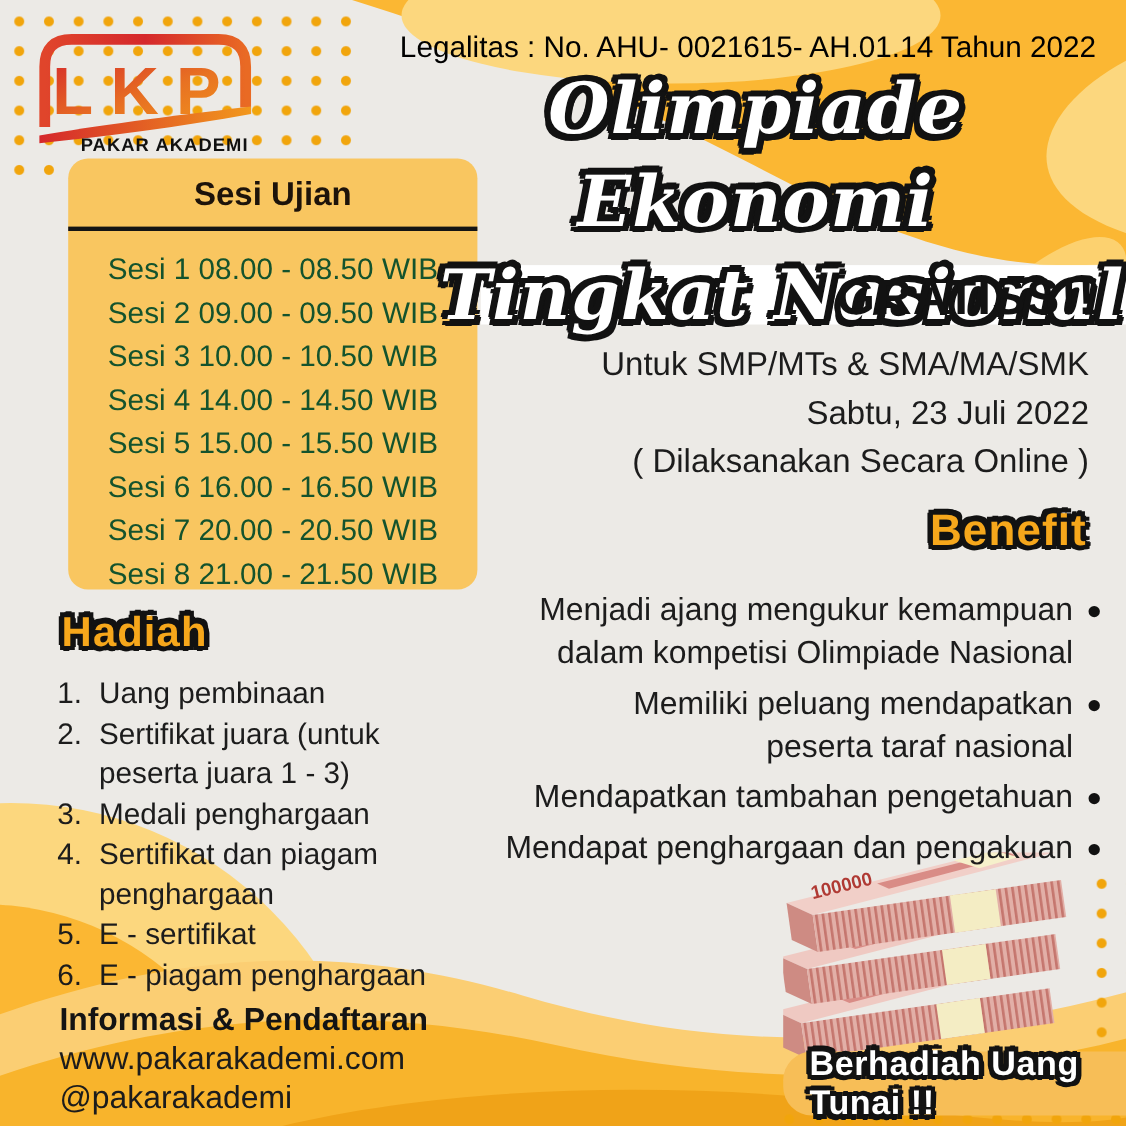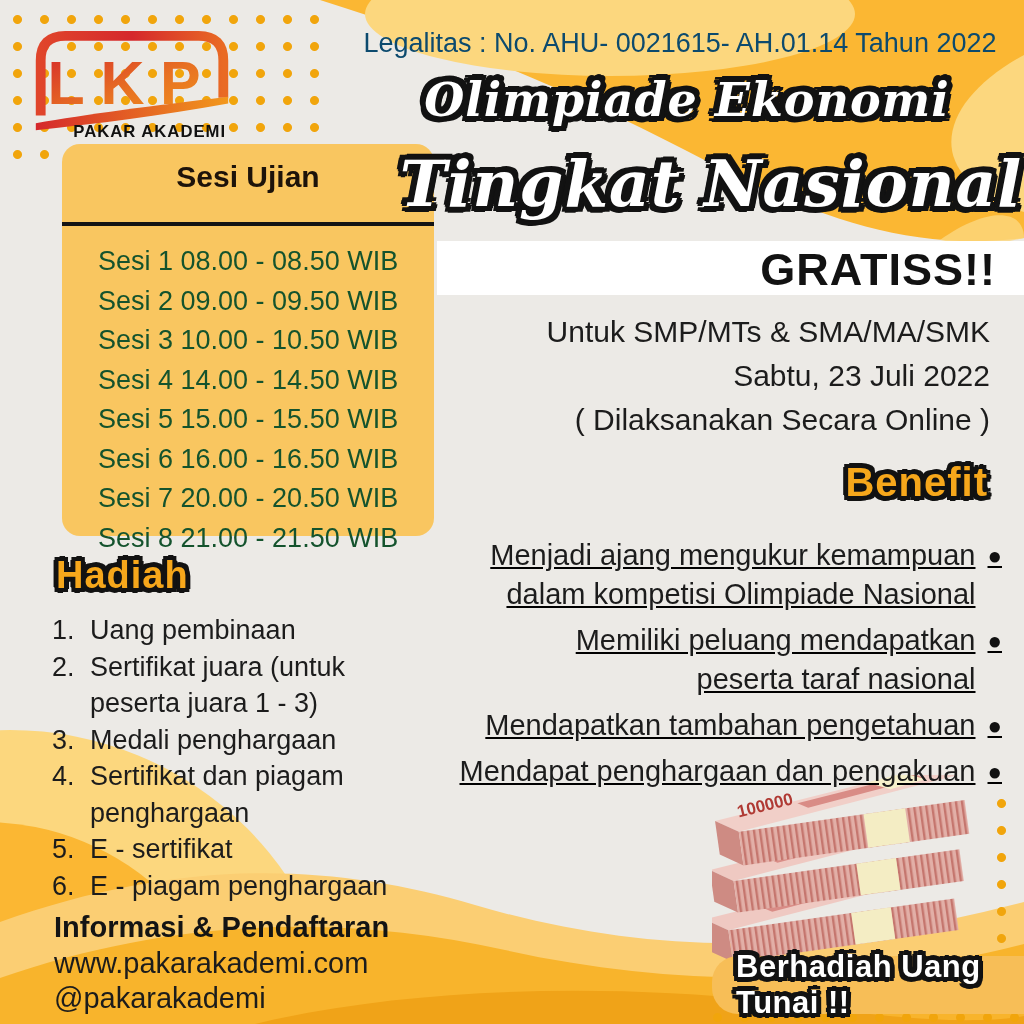--- a/index.html
+++ b/index.html
@@ -23,45 +23,45 @@
     -5px 5px 0 #121212, 0 5px 0 #121212, 5px 5px 0 #121212,
     -6px -2px 0 #121212, 6px 2px 0 #121212, -2px 6px 0 #121212, 2px -6px 0 #121212;}
   .outl{ text-shadow:
     -4px -4px 0 #121212, 0 -4px 0 #121212, 4px -4px 0 #121212,
     -4px 0 0 #121212, 4px 0 0 #121212,
     -4px 4px 0 #121212, 0 4px 0 #121212, 4px 4px 0 #121212,
     -5px -1px 0 #121212, 5px 1px 0 #121212, -1px 5px 0 #121212, 1px -5px 0 #121212;}
 
   
   #legalitas{position:absolute;left:340px;top:28px;width:680px;text-align:center;
-    font-size:27px;color:#0c4a6e;z-index:5;}
+    font-size:27px;color:#000000;z-index:5;}
   #title-wrap{position:absolute;left:350px;top:58px;width:674px;z-index:5;text-align:center;
     font-family:"DejaVu Serif",serif;font-style:italic;font-weight:700;color:#FFFFFF;}
-  #title-line1{font-size:46px;line-height:84px;letter-spacing:1px;}
+  #title-line1{font-size:64px;line-height:84px;letter-spacing:1px;}
   #title-line2{font-size:63px;line-height:84px;letter-spacing:1px;padding-left:48px;}
   #gratis{position:absolute;right:28px;top:244px;font-size:45px;font-weight:800;
     letter-spacing:1px;color:#121212;z-index:5;}
 
   
   #event-info{position:absolute;right:34px;top:310px;text-align:right;font-size:30px;
     line-height:44px;color:#1c1c1c;z-index:5;}
 
   
   #benefit-title{position:absolute;right:36px;top:460px;font-size:40px;font-weight:800;
     letter-spacing:1px;color:#F6A71B;z-index:5;padding-left:12px;}
-  #benefit-list{position:absolute;right:22px;top:536px;width:620px;z-index:5;text-decoration:underline;}
+  #benefit-list{position:absolute;right:22px;top:536px;width:620px;z-index:5;}
   .benefit-item{display:flex;justify-content:flex-end;align-items:flex-start;margin-bottom:7px;}
   .benefit-lines{text-align:right;font-size:29px;line-height:39px;color:#1c1c1c;}
   .benefit-bullet{font-size:24px;line-height:39px;color:#111;margin-left:12px;}
 
   
   #sesi-table{position:absolute;left:62px;top:144px;width:372px;height:392px;
     background:#F9C660;border-radius:18px;z-index:4;}
   #sesi-header{font-size:30px;font-weight:700;color:#1d130a;text-align:center;
-    padding-top:16px;padding-bottom:28px;}
+    padding-top:16px;padding-bottom:12px;}
   #sesi-divider{border-bottom:4px solid #141414;margin:0;}
   #sesi-rows{padding:16px 0 0 36px;}
   .sesi-row{font-size:27px;line-height:39.5px;color:#14532d;white-space:nowrap;}
 
   
   #hadiah-title{position:absolute;left:56px;top:554px;font-size:38px;font-weight:700;
     letter-spacing:1px;color:#F6A71B;z-index:5;}
   #hadiah-list{position:absolute;left:52px;top:612px;width:352px;z-index:5;}
   .hadiah-item{display:flex;font-size:27px;line-height:36.5px;color:#1c1c1c;}
   .hadiah-num{width:38px;flex:none;}

